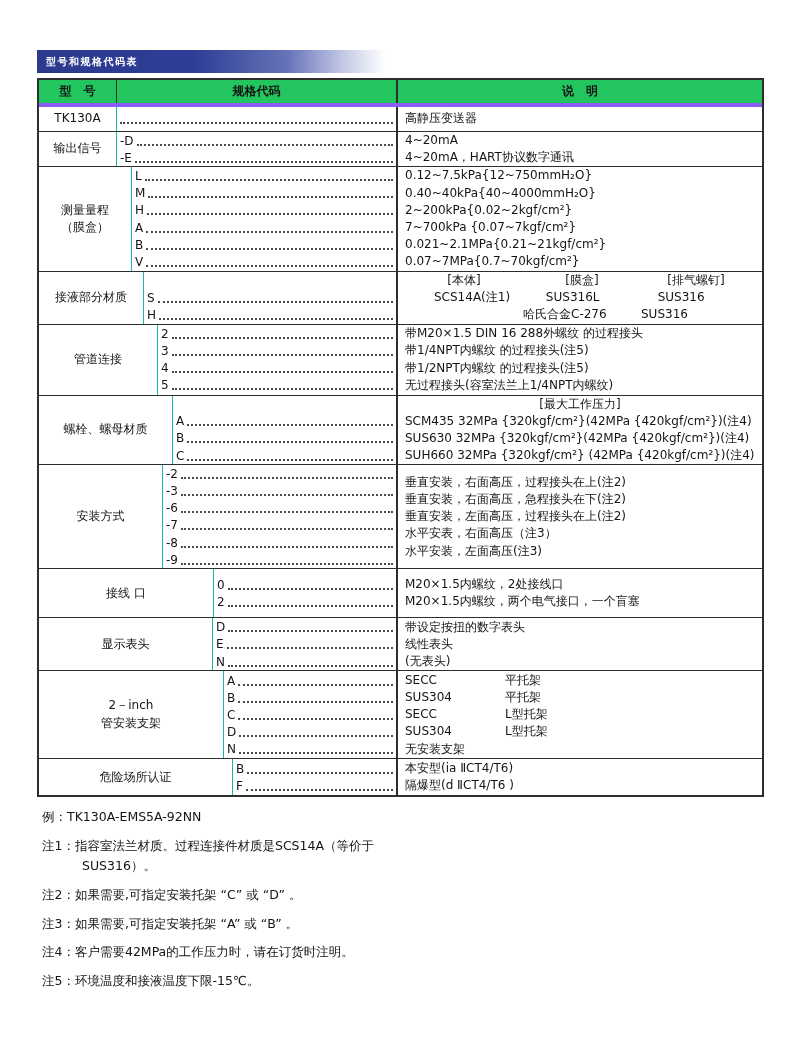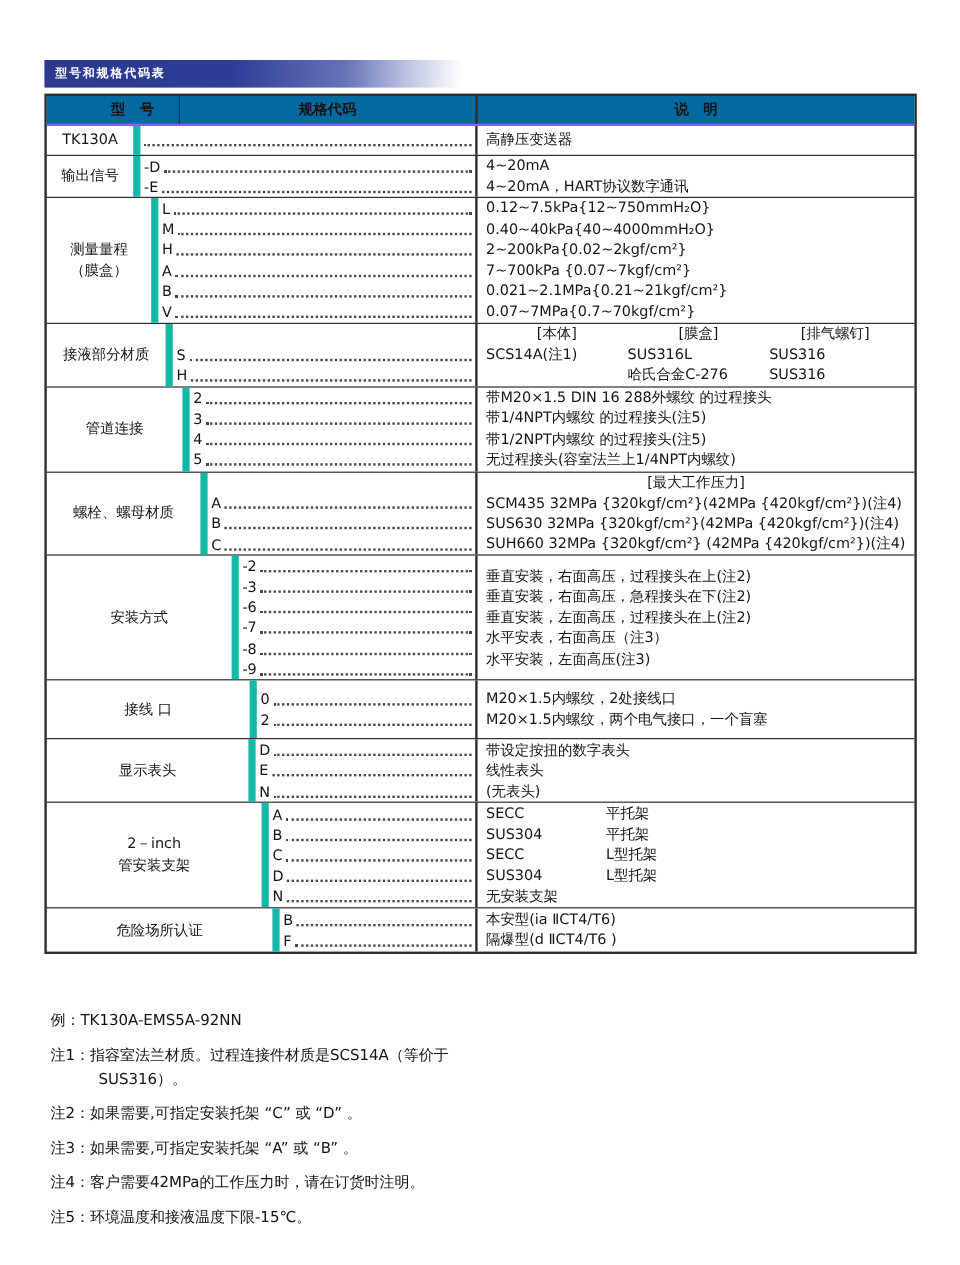--- a/index.html
+++ b/index.html
@@ -17,29 +17,29 @@
     color:#ffffff; font-weight:bold; font-size:10px; line-height:23px;
     padding-left:9px; letter-spacing:1.5px; box-sizing:border-box;
   }
 
   
   .spec-table {
     position:absolute; left:37px; top:78px; width:727px;
     border:2px solid #2e2e2e; box-sizing:border-box; background:#fff;
     font-size:12px;
   }
-  .thead { display:flex; background:#0369a1; border-bottom:2px solid #8b5cf6; font-weight:bold;padding-left:33px; }
+  .thead { display:flex; background:#22c55e; border-bottom:4px solid #8b5cf6; font-weight:bold; }
   .thead .h1 { width:78px; border-right:1px solid #2e2e2e; text-align:center; padding:3px 0; box-sizing:border-box; }
   .thead .h2 { flex:1; text-align:center; padding:3px 0; }
   .thead .h3 { width:366px; border-left:2px solid #2e2e2e; text-align:center; padding:3px 0; box-sizing:border-box; }
 
   .sec { display:flex; border-bottom:1.5px solid #2e2e2e; align-items:stretch; }
   .sec:last-child { border-bottom:none;justify-content:center; }
   .sec-label {
-    border-right:6px solid #14b8a6; box-sizing:border-box;
+    border-right:1px solid #14b8a6; box-sizing:border-box;
     display:flex; align-items:center; justify-content:center;
     text-align:center; white-space:pre-line; line-height:1.45; flex:none;
   }
   .sec-code { flex:1; display:flex; flex-direction:column; justify-content:center; min-width:0; }
   .code-row { display:flex; align-items:center; height:17.2px; }
   .code-txt { margin-left:3px; white-space:pre; }
   .dots { flex:1; height:8px; border-bottom:2px dotted #4a4a4a; margin:0 3px; min-width:10px; }
   .sec-desc {
     width:366px; border-left:2px solid #2e2e2e; box-sizing:border-box;
     display:flex; flex-direction:column; justify-content:center;
@@ -57,21 +57,21 @@
   .sec[data-idx="3"]  { min-height:52px; }
   .sec[data-idx="4"]  { min-height:70px; }
   .sec[data-idx="5"]  { min-height:68px; }
   .sec[data-idx="6"]  { min-height:103px; }
   .sec[data-idx="7"]  { min-height:48px; }
   .sec[data-idx="8"]  { min-height:52px; }
   .sec[data-idx="9"]  { min-height:87px; }
   .sec[data-idx="10"] { min-height:36px; }
 
   
-  .notes { position:absolute; left:42px; top:840px; width:700px; font-size:12.5px; }
+  .notes { position:absolute; left:42px; top:807px; width:700px; font-size:12.5px; }
   .note-line {
     margin-bottom:8px; line-height:1.65; white-space:pre-line;
     padding-left:40px; text-indent:-40px;
   }
 </style>
 </head>
 <body>
 
 <div class="page">
 
@@ -163,21 +163,21 @@
               <span class="dots"></span>
             </div>
           </div>
           <div class="sec-desc">
             <div class="desc-cols desc-row">
               <span class="desc-col center" style="width: 118px;">[本体]</span>
               <span class="desc-col center" style="width: 118px;">[膜盒]</span>
               <span class="desc-col center" style="width: 110px;">[排气螺钉]</span>
             </div>
             <div class="desc-cols desc-row">
-              <span class="desc-col" style="width: 118px;">SCS14A(注1)</span>
+              <span class="desc-col" style="width: 118px; margin-left: 29px;">SCS14A(注1)</span>
               <span class="desc-col" style="width: 118px;">SUS316L</span>
               <span class="desc-col" style="width: 110px;">SUS316</span>
             </div>
             <div class="desc-cols desc-row">
               <span class="desc-col" style="width: 118px; margin-top: 25px;">SCS14A</span>
               <span class="desc-col" style="width: 118px;">哈氏合金C-276</span>
               <span class="desc-col" style="width: 110px;">SUS316</span>
             </div>
           </div>
         </div>
@@ -226,21 +226,21 @@
             </div>
           </div>
           <div class="sec-desc">
             <div class="desc-row center">[最大工作压力]</div>
             <div class="desc-row">SCM435 32MPa {320kgf/cm²}(42MPa {420kgf/cm²})(注4)</div>
             <div class="desc-row">SUS630 32MPa {320kgf/cm²}(42MPa {420kgf/cm²})(注4)</div>
             <div class="desc-row">SUH660 32MPa {320kgf/cm²} (42MPa {420kgf/cm²})(注4)</div>
           </div>
         </div>
         <div class="sec" data-idx="6">
-          <div class="sec-label" style="width: 160px;">安装方式</div>
+          <div class="sec-label" style="width: 124px;">安装方式</div>
           <div class="sec-code">
             <div class="code-row">
               <span class="code-txt">-2</span>
               <span class="dots"></span>
             </div>
             <div class="code-row">
               <span class="code-txt">-3</span>
               <span class="dots"></span>
             </div>
             <div class="code-row">

